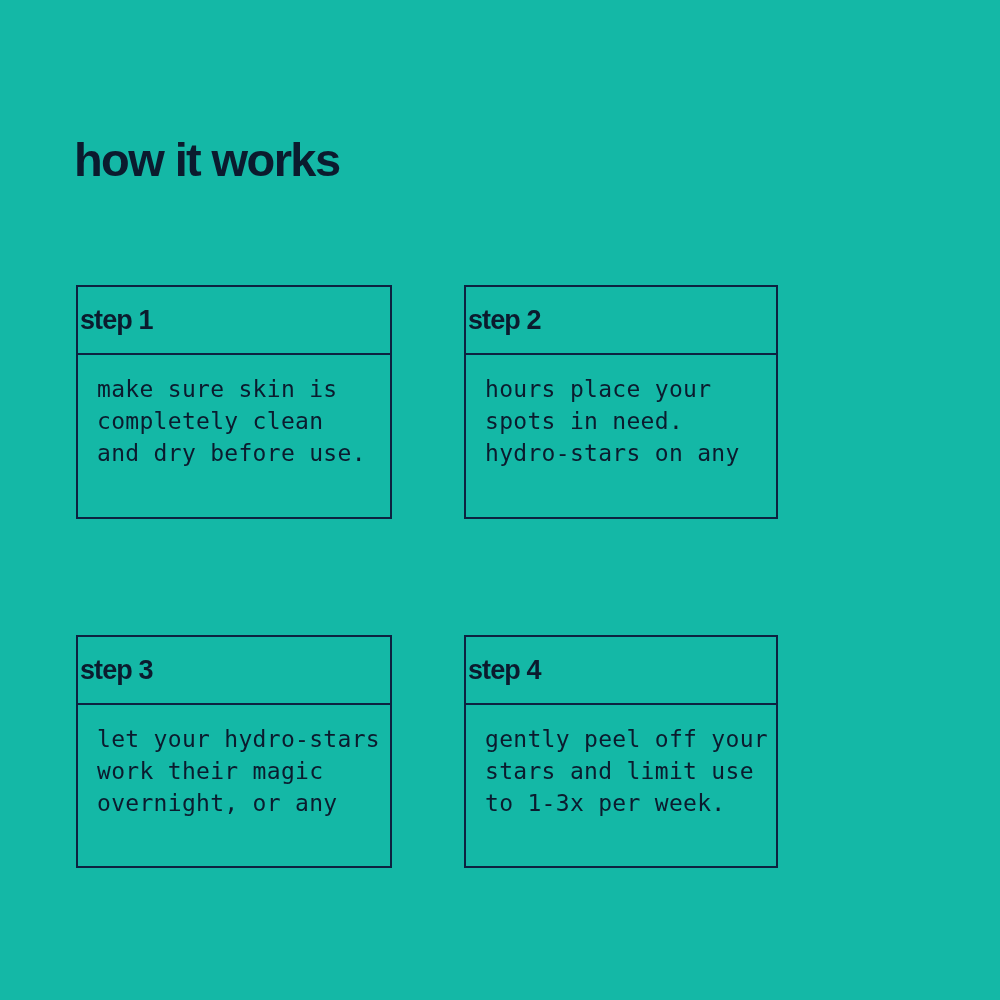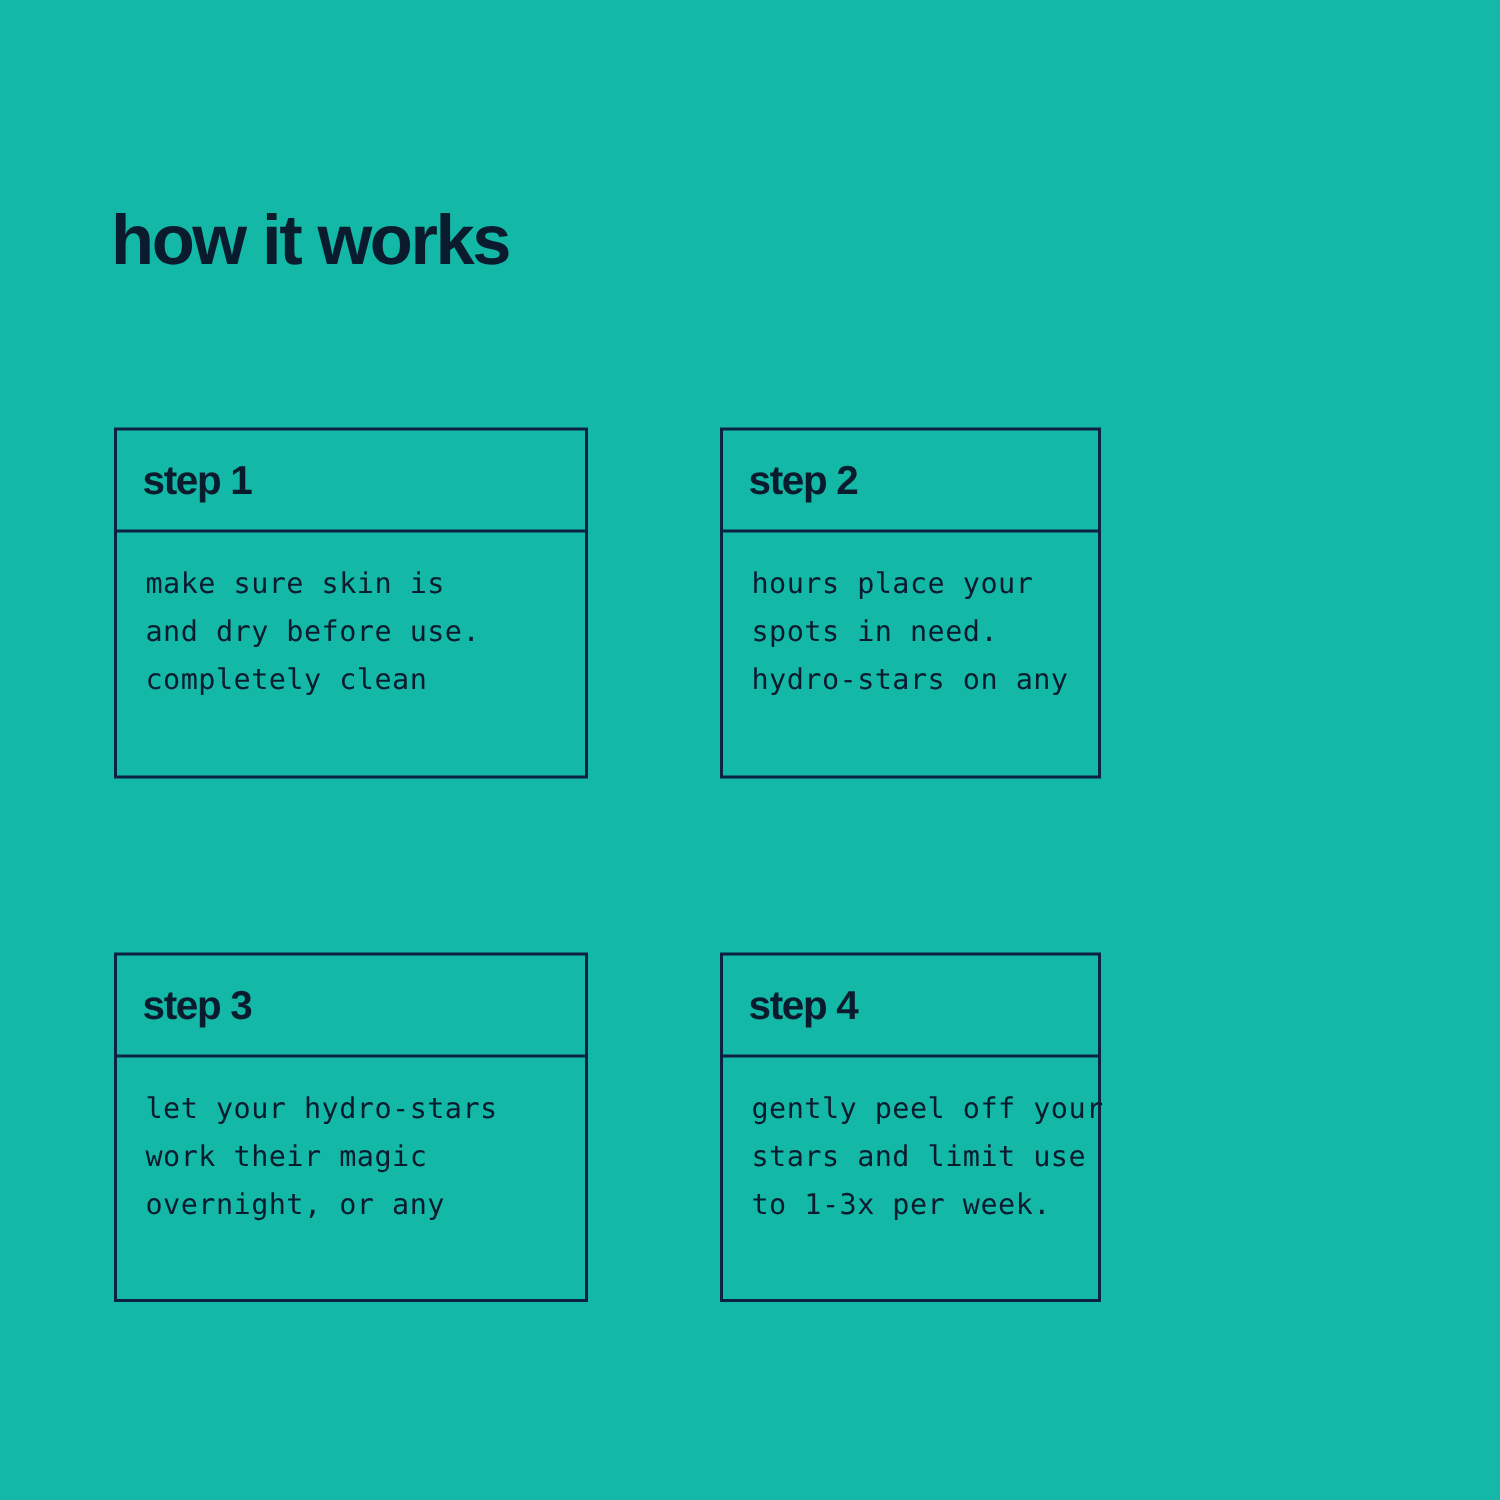--- a/index.html
+++ b/index.html
@@ -47,51 +47,51 @@
   }
 
   .step-card {
     position: absolute;
     box-sizing: border-box;
     border: 2px solid #0d2240;
     background: transparent;
   }
 
   .step-card.col-left  { left: 0px;   width: 316px; }
-  .step-card.col-right { left: 404px; width: 254px; }
+  .step-card.col-right { left: 388px; width: 314px; }
   .step-card.row-top    { top: 0px;   height: 234px; }
   .step-card.row-bottom { top: 312px; height: 233px; margin-top: 38px; }
 
   .card-header {
     box-sizing: border-box;
     height: 68px;
     border-bottom: 2px solid #0d2240;
     display: flex;
     align-items: center;
-    padding: 0 0 0 17px;
+    padding: 0 0 0 2px;
   }
 
   .card-header-label {
     font-family: "Liberation Sans", sans-serif;
     font-weight: 700;
     font-size: 27px;
     line-height: 30px;
     letter-spacing: -0.9px;
     color: #0b1b2e;
     white-space: nowrap;
   }
 
   .card-body {
     box-sizing: border-box;
     padding: 19px 14px 0 19px;
   }
 
   .card-body-line {
     font-family: "DejaVu Sans Mono", monospace;
-    font-size: 19px;
+    font-size: 23px;
     line-height: 31.8px;
     letter-spacing: 0.3px;
     color: #0b1b2e;
     white-space: pre;
   }
 </style>
 </head>
 <body>
 
 <div id="page-root">
@@ -99,22 +99,22 @@
   <h1 class="page-title">how it works</h1>
 
   <div class="card-grid">
 
     <div class="step-card col-left row-top">
       <div class="card-header">
         <span class="card-header-label">step 1</span>
       </div>
       <div class="card-body">
         <div class="card-body-line">make sure skin is</div>
+        <div class="card-body-line">completely clean</div>
         <div class="card-body-line">and dry before use.</div>
-        <div class="card-body-line">completely clean</div>
       </div>
     </div>
 
     <div class="step-card col-right row-top">
       <div class="card-header">
         <span class="card-header-label">step 2</span>
       </div>
       <div class="card-body">
         <div class="card-body-line">hours place your</div>
         <div class="card-body-line">spots in need.</div>

